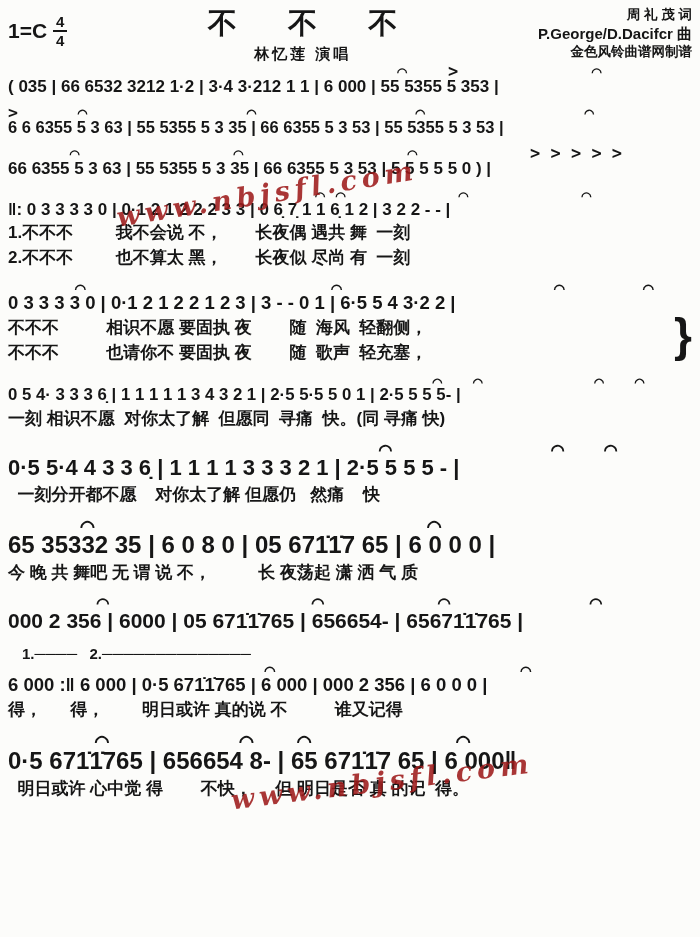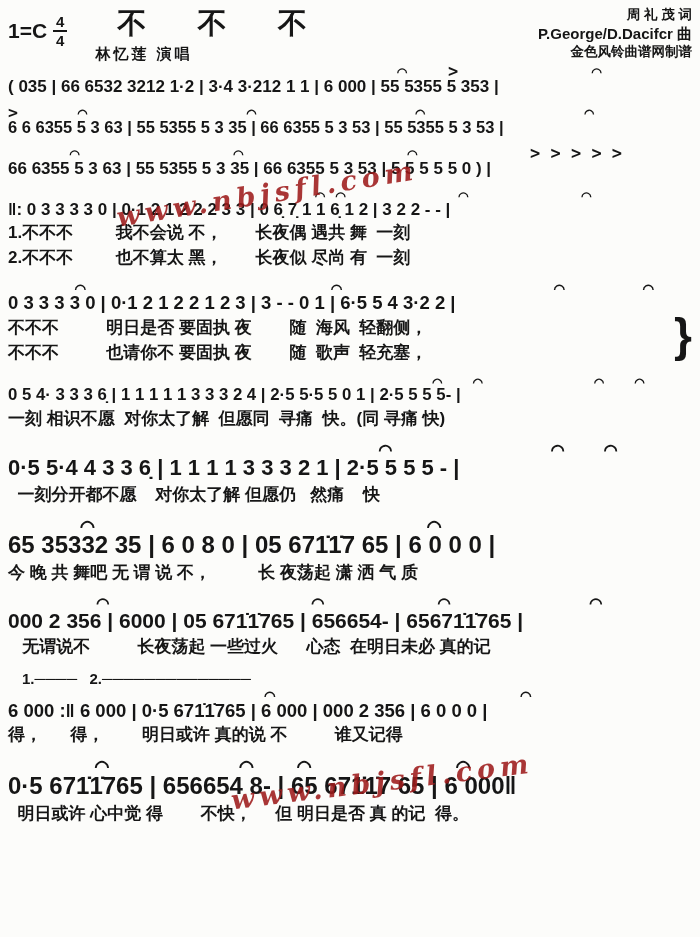--- a/index.html
+++ b/index.html
@@ -4,26 +4,26 @@
 <style>
   html,body{margin:0;padding:0;}
   body{
     width:700px;height:937px;
     background:#fcfcfa;color:#161616;
     font-family:"Liberation Sans", sans-serif;
     overflow:hidden;position:relative;
   }
   .sheet{padding:4px 8px 0 8px;position:relative;}
   
-  .hdr{display:flex;justify-content:space-between;align-items:flex-start;height:62px;gap:28px;}
+  .hdr{display:flex;justify-content:space-between;align-items:flex-start;height:62px;}
   .keysig{font-weight:bold;font-size:21px;padding-top:10px;white-space:nowrap;display:flex;align-items:center;gap:6px;}
   .frac{display:inline-flex;flex-direction:column;align-items:center;line-height:1;font-size:15px;}
   .frac .num{border-bottom:2px solid #161616;padding:0 3px 1px 3px;}
   .frac .den{padding-top:1px;}
-  .titleblock{flex:1;}
+  .titleblock{text-align:center;flex:1;}
   .songtitle{font-size:29px;font-weight:bold;letter-spacing:22px;margin:0;padding-left:22px;font-family:"Liberation Serif", serif;}
   .performer{font-size:15px;font-weight:bold;letter-spacing:3px;margin-top:1px;}
   .credits{text-align:right;font-size:13.5px;font-weight:bold;line-height:1.3;white-space:nowrap;padding-top:2px;}
   .credits .composer{font-size:15px;}
   
   .system{position:relative;margin-bottom:12px;}
   .marks{white-space:pre;font-family:"DejaVu Sans Mono", monospace;font-weight:bold;
          height:0.62em;line-height:0.62em;overflow:visible;letter-spacing:0;}
   .notation{white-space:pre;font-family:Liberation Sans, sans-serif;font-weight:bold;line-height:1.12;}
   .lyric{font-size:17px;font-weight:bold;white-space:pre;line-height:1.3;margin-top:3px;}
@@ -78,47 +78,46 @@
   <section class="system" style="font-size:17px">
     <div class="marks">                              ⌒ ⌒           ⌒           ⌒</div>
     <div class="notation">‖: 0 3 3 3 3 0 | 0·1 2 1 2 2 2 3 3 | 0 6̣ 7̣ 1 1 6̣ 1 2 | 3 2 2 - - |</div>
     <div class="lyric">1.不不不         我不会说 不，       长夜偶 遇共 舞  一刻</div>
     <div class="lyric">2.不不不         也不算太 黑，       长夜似 尽尚 有  一刻</div>
   </section>
 
   <section class="system" style="font-size:18.5px">
     <div class="marks">      ⌒                      ⌒                   ⌒       ⌒</div>
     <div class="notation">0 3 3 3 3 0 | 0·1 2 1 2 2 1 2 3 | 3 - - 0 1 | 6·5 5 4 3·2 2 |</div>
-    <div class="lyric">不不不          明日是否 要固执 夜        随  海风  轻翻侧，</div>
+    <div class="lyric">不不不          相识不愿 要固执 夜        随  海风  轻翻侧，</div>
     <div class="lyric">不不不          也请你不 要固执 夜        随  歌声  轻充塞，</div>
     <div class="brace">}</div>
   </section>
 
   <section class="system" style="font-size:16.8px">
     <div class="marks">                                          ⌒   ⌒           ⌒   ⌒</div>
-    <div class="notation">0 5 4· 3 3 3 6̣ | 1 1 1 1 1 3 3 3 2 4 | 2·5 5·5 5 0 1 | 2·5 5 5 5- |</div>
+    <div class="notation">0 5 4· 3 3 3 6̣ | 1 1 1 1 1 3 4 3 2 1 | 2·5 5·5 5 0 1 | 2·5 5 5 5- |</div>
     <div class="lyric">一刻 相识不愿  对你太了解  但愿同  寻痛  快。(同 寻痛 快)</div>
   </section>
 
   <section class="system" style="font-size:22px">
     <div class="marks">                            ⌒            ⌒   ⌒</div>
     <div class="notation">0·5 5·4 4 3 3 6̣ | 1 1 1 1 3 3 3 2 1 | 2·5 5 5 5 - |</div>
     <div class="lyric">  一刻分开都不愿    对你太了解 但愿仍   然痛    快</div>
   </section>
 
   <section class="system" style="font-size:24px">
     <div class="marks">     ⌒                       ⌒</div>
     <div class="notation">65 35332 35 | 6 0 8 0 | 05 671̇1̇7 65 | 6 0 0 0 |</div>
     <div class="lyric">今 晚 共 舞吧 无 谓 说 不，          长 夜荡起 潇 洒 气 质</div>
   </section>
 
   <section class="system" style="font-size:21px">
     <div class="marks">       ⌒                ⌒         ⌒           ⌒</div>
     <div class="notation">000 2 356 | 6000 | 05 671̇1̇765 | 656654- | 65671̇1̇765 |</div>
-    <div class="lyric">   无谓说不          长夜荡起 一些过火      心态  在明日未必 真的记</div>
   </section>
 
   <section class="system" style="font-size:18.5px">
     <div class="volta">1.────   2.──────────────</div>
     <div class="marks">                       ⌒                      ⌒</div>
     <div class="notation">6 000 :‖ 6 000 | 0·5 671̇1̇765 | 6 000 | 000 2 356 | 6 0 0 0 |</div>
     <div class="lyric">得，      得，        明日或许 真的说 不          谁又记得</div>
   </section>
 
   <section class="system" style="font-size:24px">

